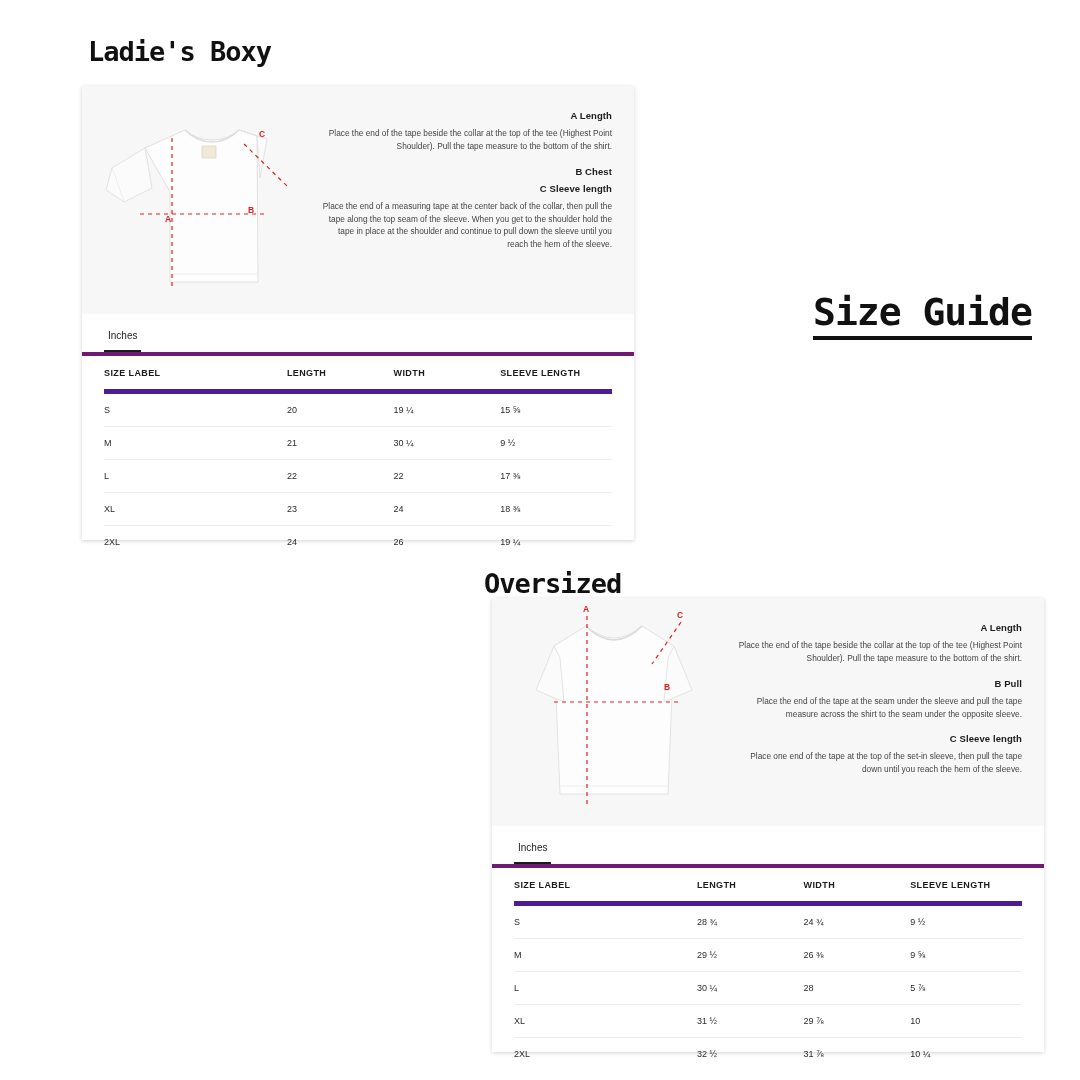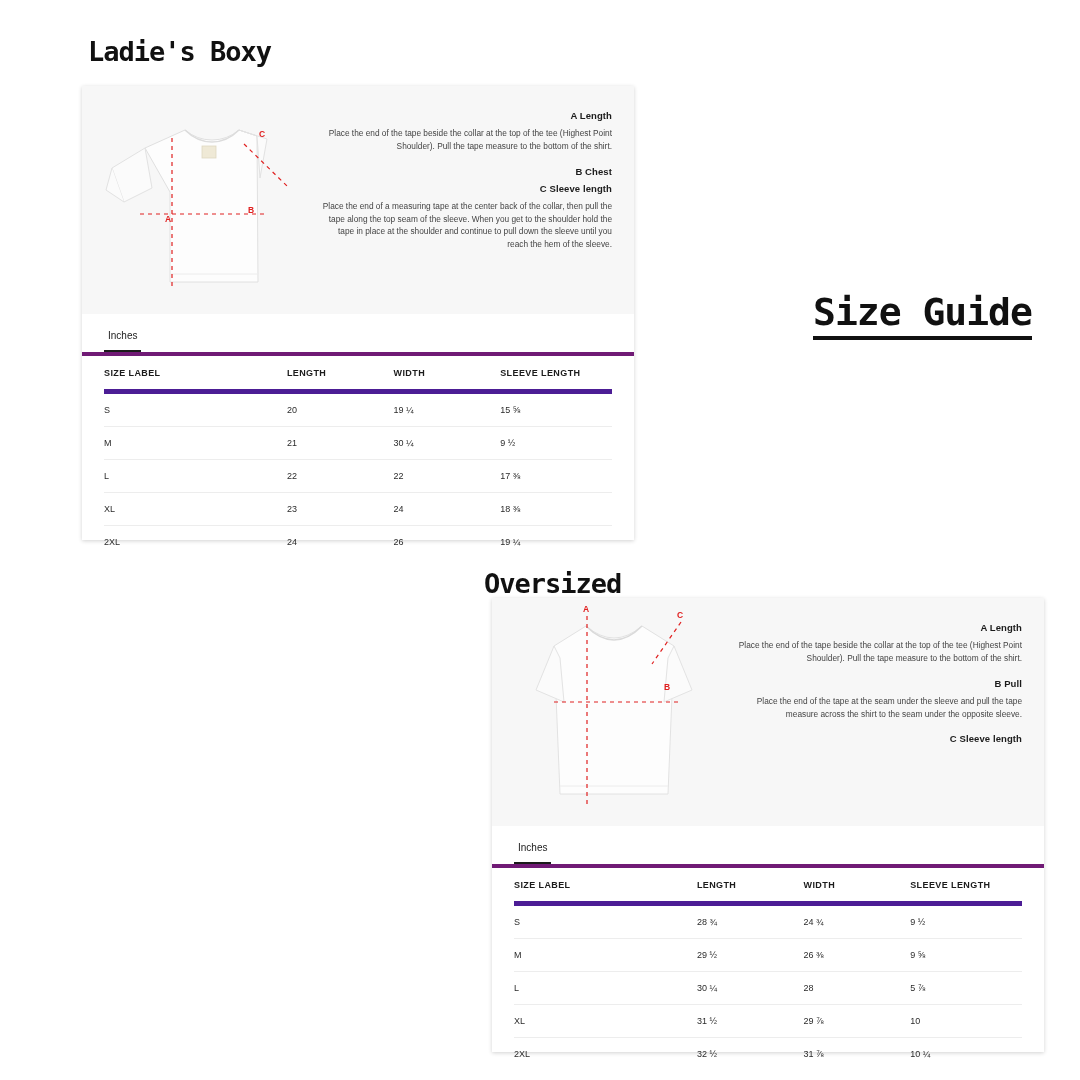--- a/index.html
+++ b/index.html
@@ -287,20 +287,21 @@
         <span class="lbl" style="left:185px; top:12px;">C</span>
       </div>
     </div>
 
     <div class="diagram-right">
       <p class="measure-title">A Length</p>
       <p class="measure-text">Place the end of the tape beside the collar at the top of the tee (Highest Point Shoulder). Pull the tape measure to the bottom of the shirt.</p>
       <p class="measure-title">B Pull</p>
       <p class="measure-text">Place the end of the tape at the seam under the sleeve and pull the tape measure across the shirt to the seam under the opposite sleeve.</p>
       <p class="measure-title">C Sleeve length</p>
+      <p class="measure-text last">Place one end of the tape at the top of the set-in sleeve, then pull the tape down until you reach the hem of the sleeve.</p>
     </div>
   </div>
 
   <div class="tabs">
     <div class="tab">Inches</div>
   </div>
 
   <div class="tbl-pad">
     <table class="size-table">
       <colgroup>

